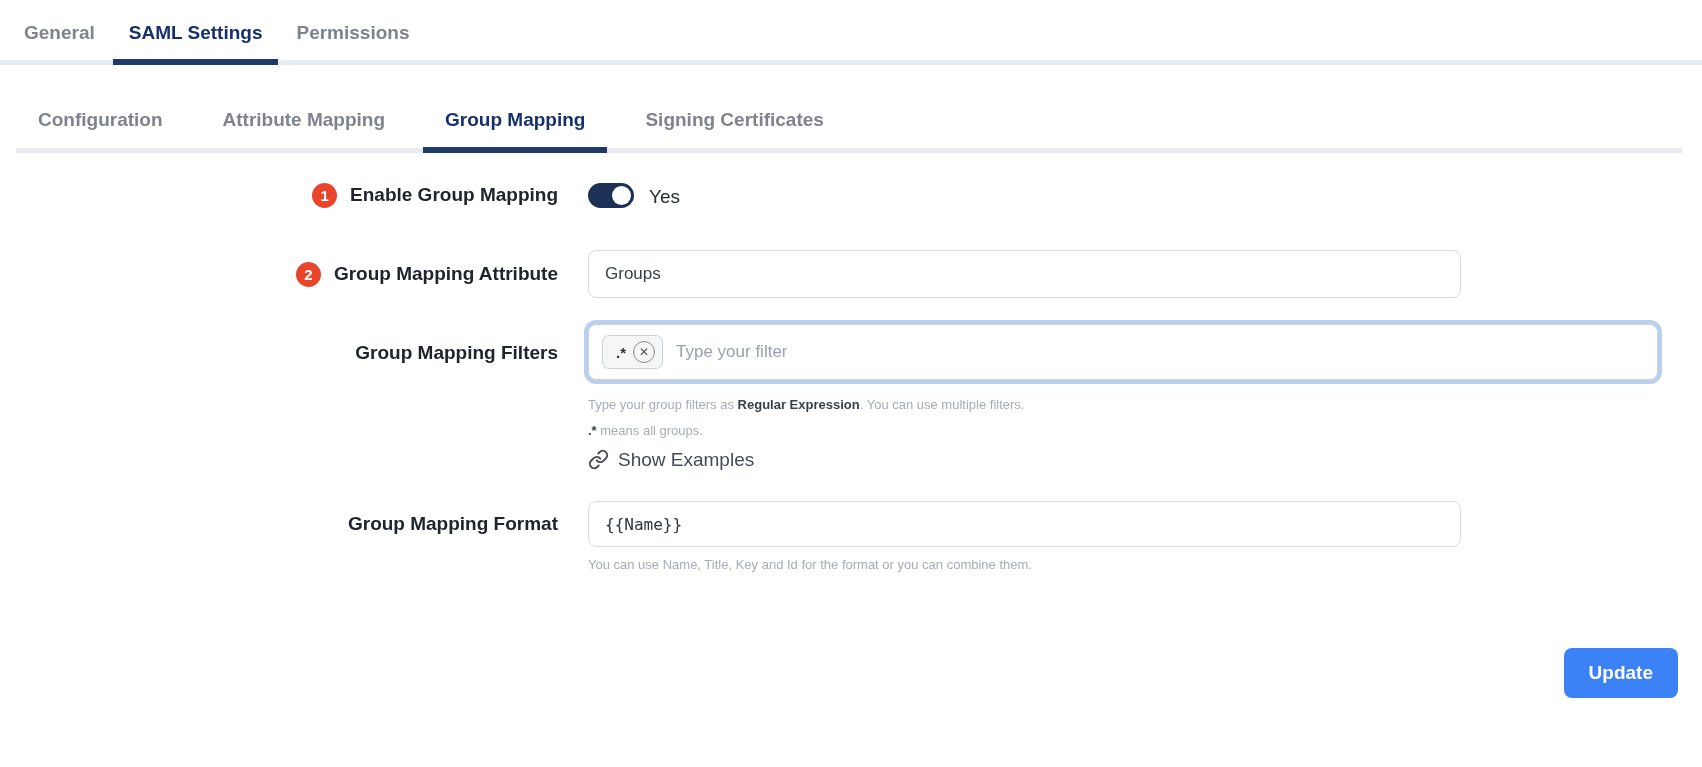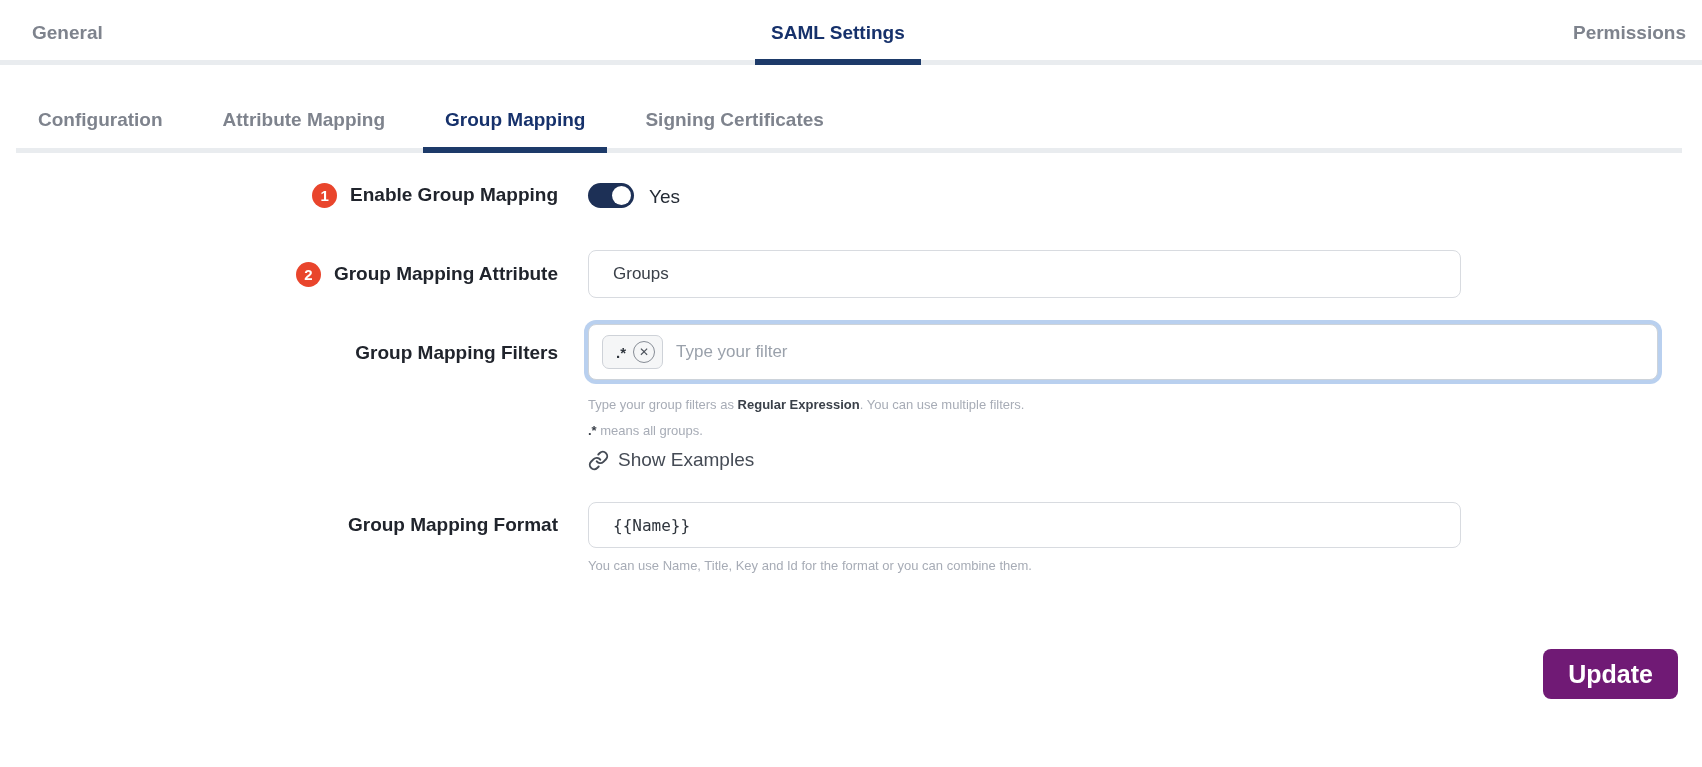--- a/index.html
+++ b/index.html
@@ -7,24 +7,23 @@
   body {
     background: #ffffff;
     font-family: "Liberation Sans", sans-serif;
     overflow: hidden;
     color: #1f2530;
   }
 
   
   .main-tabs {
     display: flex;
-    gap: 16px;
-    padding-left: 16px;
+    gap: 2px;
+    padding-left: 8px;
     border-bottom: 5px solid #e9ecef;
-    justify-content: space-between;
   }
   .mtab {
     position: relative;
     padding: 22px 16px 16px;
     font-size: 19px;
     font-weight: 600;
     color: #7e838d;
     cursor: pointer;
     white-space: nowrap;
   }
@@ -115,21 +114,21 @@
   .toggle-label { margin-left: 15px; font-size: 19px; color: #242b35; }
   .toggle-help { margin-top: 5px; font-size: 19px; color: #a7acb6; }
 
   .row-attribute { margin-top: 42px; }
   .row-attribute .label-cell { height: 48px; }
   .text-input {
     width: 873px;
     height: 48px;
     border: 1px solid #d8dbe0;
     border-radius: 8px;
-    padding: 0 24px;
+    padding: 0 16px;
     font-size: 17px;
     color: #3a4049;
     font-family: "Liberation Sans", sans-serif;
     outline: none;
     background: #ffffff;
   }
 
   .row-filters { margin-top: 26px; }
   .row-filters .label-cell { height: 58px; text-align: right; }
   .filters-box {
@@ -177,21 +176,21 @@
   }
   .filters-input::placeholder { color: #9aa1ab; }
 
   .help { font-size: 13px; color: #a7acb6; }
   .help .emph { color: #3a4049; font-weight: 600; }
   .filters-help-1 { margin-top: 17px; }
   .filters-help-2 { margin-top: 11px; }
   .examples-link {
     margin-top: 11px;
     display: inline-flex;
-    align-items: flex-end;
+    align-items: flex-start;
     gap: 9px;
     font-size: 19px;
     font-weight: 500;
     color: #454b55;
     cursor: pointer;
   }
   .examples-link svg { display: block; }
 
   .row-format { margin-top: 27px; }
   .row-format .label-cell { height: 46px; }
@@ -202,27 +201,27 @@
     color: #2f353d;
   }
   .format-help { margin-top: 10px; }
 
   .button-row {
     display: flex;
     justify-content: flex-end;
     margin: 76px 24px 0 0;
   }
   .update-button {
-    background: #701a75;
+    background: #3b82f6;
     color: #ffffff;
     border: none;
     border-radius: 8px;
     padding: 0 25px;
     height: 50px;
-    font-size: 25px;
+    font-size: 19px;
     font-weight: 600;
     font-family: "Liberation Sans", sans-serif;
     cursor: pointer;
   }
 </style>
 </head>
 <body>
 
 <div class="main-tabs">
   <div class="mtab">General</div>

